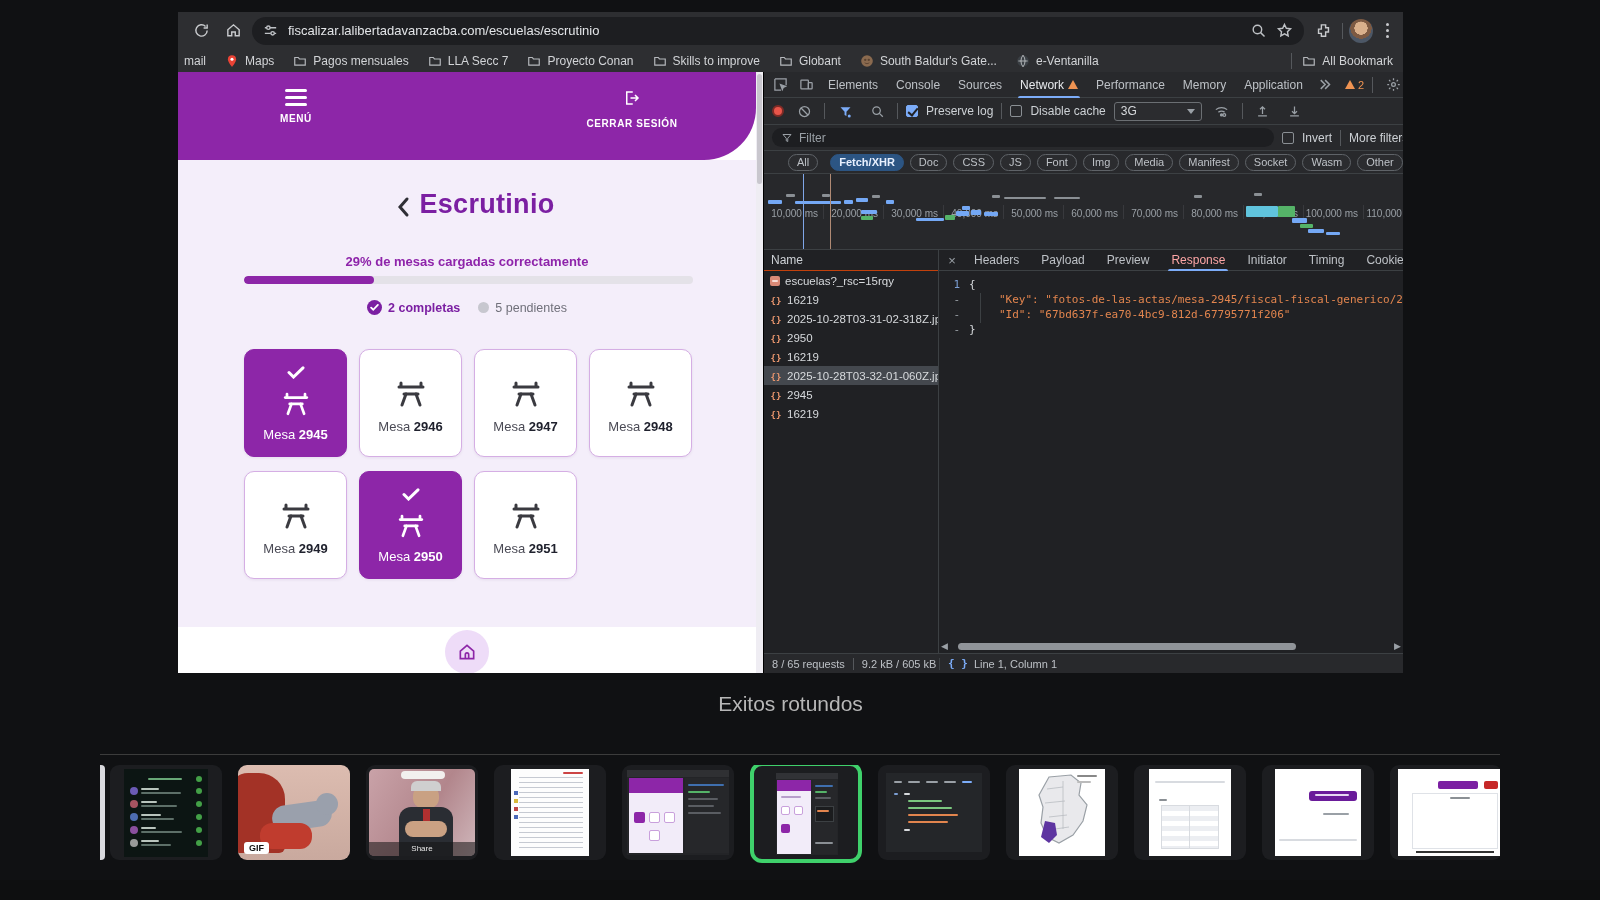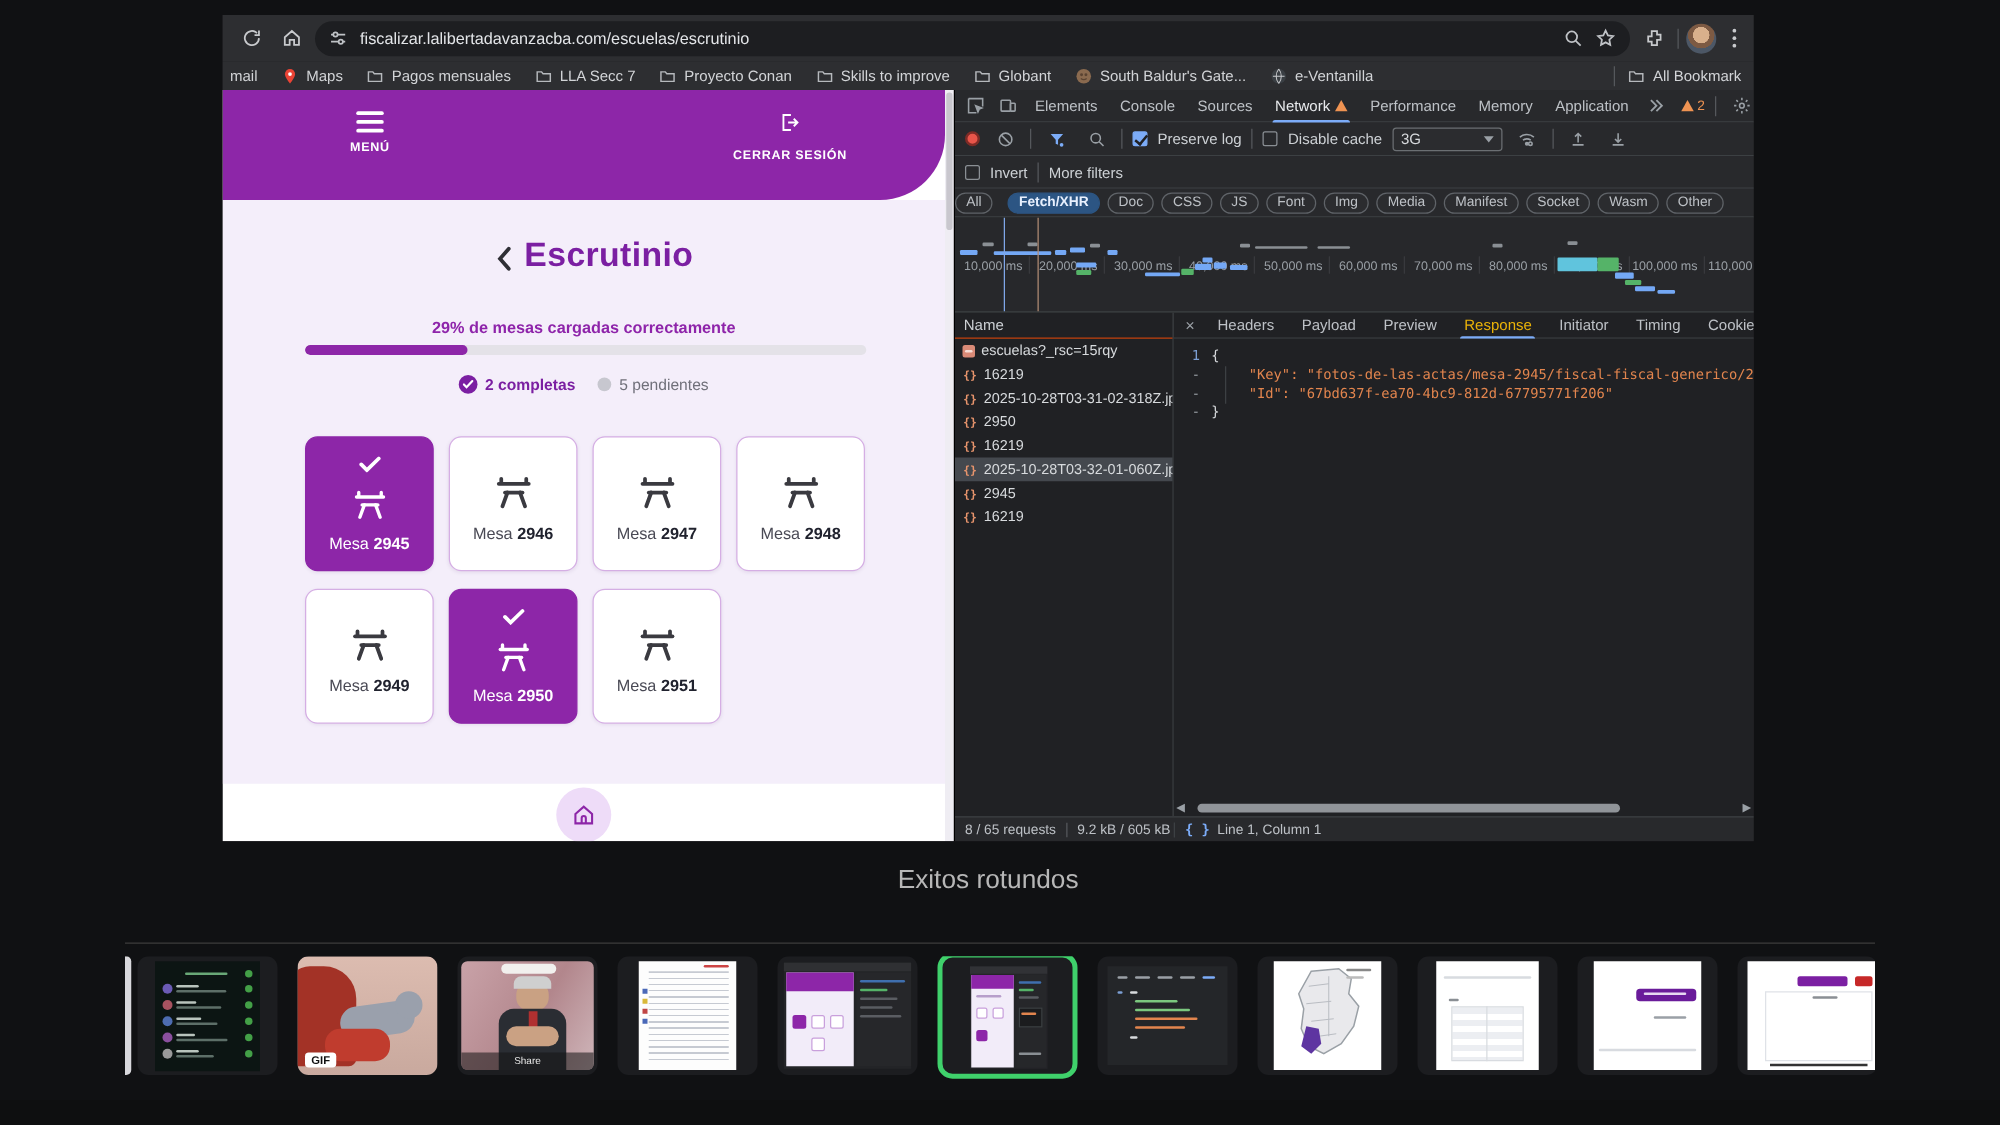--- a/index.html
+++ b/index.html
@@ -97,21 +97,21 @@
   .cb { width:12px; height:12px; border:1px solid #8a8f94; border-radius:2px; flex:none; }
   .cb.on { background:#7cacf8; border-color:#7cacf8; position:relative; }
   .cb.on::after { content:""; position:absolute; left:3px; top:0px; width:4px; height:8px; border:solid #202124; border-width:0 2px 2px 0; transform:rotate(40deg); }
   .throttle { height:19px; min-width:88px; border:1px solid #6b6f73; border-radius:3px; display:flex; align-items:center; justify-content:space-between; padding:0 6px; background:#2b2c2f; color:#d7dadd; gap:6px; }
   .caret { width:0; height:0; border-left:4px solid transparent; border-right:4px solid transparent; border-top:5px solid #9aa0a6; }
 
   .dt-filterrow { height:26px; background:#28292c; border-bottom:1px solid #3c4043; display:flex; align-items:center; gap:8px; padding:0 8px; font-size:12px; flex:none; overflow:hidden; }
   .filter-input { width:502px; height:19px; background:#1d1e21; border-radius:10px; display:flex; align-items:center; gap:6px; padding:0 9px; color:#9aa0a6; flex:none; }
   .morefilters { white-space:nowrap; color:#cdd1d5; }
 
-  .dt-chips { height:23px; background:#28292c; border-bottom:1px solid #3c4043; display:flex; align-items:center; gap:6px; padding:0 0; flex:none; overflow:hidden; }
+  .dt-chips { height:23px; background:#28292c; border-bottom:1px solid #3c4043; display:flex; align-items:center; gap:6px; padding:0 24px; flex:none; overflow:hidden; }
   .chip { height:17px; border:1px solid #5f6368; border-radius:9px; background:#2b2c2f; color:#bdc1c6; font-size:11px; display:flex; align-items:center; padding:0 8px; white-space:nowrap; cursor:pointer; }
   .chip.sel { background:#2c5583; border-color:#2c5583; color:#e8f0fe; font-weight:700; }
   .chip:first-child { margin-right:6px; }
 
   .overview { position:relative; height:76px; background:#27282b; border-bottom:1px solid #3c4043; flex:none; overflow:hidden; }
   .ruler { position:absolute; inset:0; display:flex;align-items:center; }
   .ruler .cell { width:60px; flex:none; border-right:1px solid #38393d; font-size:10px; color:#9aa0a6; text-align:right; padding:3px 5px 0 0; overflow:hidden; white-space:nowrap; }
   .vline-b { position:absolute; left:39px; top:0; width:1px; height:76px; background:#7fa6e8; }
   .vline-r { position:absolute; left:66px; top:0; width:1px; height:76px; background:#b08a74; }
   .bar { position:absolute; border-radius:1px; }
@@ -124,21 +124,21 @@
   .req-row.sel { background:#44484e; }
   .ric { flex:none; width:12px; text-align:center; }
   .ric.ic-json::before { content:"{}"; color:#e8956d; font-size:9px; font-weight:700; font-family:"DejaVu Sans Mono", monospace; }
   .ric.ic-doc { width:10px; height:10px; background:#d98a77; border-radius:2px; position:relative; }
   .ric.ic-doc::after { content:""; position:absolute; left:2px; top:4px; width:6px; height:2px; background:#f6ddd6; border-radius:1px; }
 
   .detail { flex:1; display:flex; flex-direction:column; min-width:0; }
   .detail-tabs { height:21px; border-bottom:1px solid #3c4043; display:flex; align-items:center; gap:0; font-size:12px; flex:none; padding-left:2px; }
   .x-ic { width:22px; text-align:center; color:#9aa0a6; font-size:13px; cursor:pointer; flex:none; }
   .dettab { position:relative; height:21px; display:flex; align-items:center; padding:0 11px; color:#bdc1c6; cursor:pointer; white-space:nowrap; }
-  .dettab.sel { color:#eab308; }
+  .dettab.sel { color:#fca5a5; }
   .dettab.sel::after { content:""; position:absolute; left:8px; right:8px; bottom:0; height:2px; background:#7cacf8; border-radius:2px 2px 0 0; }
 
   .code { flex:1; position:relative; font-family:"DejaVu Sans Mono", monospace; font-size:11px; padding-top:6px; overflow:hidden; background:#202124; }
   .cline { display:flex; height:15px; line-height:15px; white-space:nowrap; }
   .gut { width:30px; flex:none; text-align:right; padding-right:9px; color:#7c9fd4; }
   .gut.fold { color:#9aa0a6; }
   .ctext { color:#d7dadd; }
   .ctext.str { color:#e2854e; padding-left:30px; }
   .guide { position:absolute; left:41px; top:22px; width:1px; height:30px; background:#3c4043; }
 
@@ -575,20 +575,26 @@
           </span>
           <span class="dt-ic">
             <svg viewBox="0 0 24 24" fill="none" stroke="currentColor" stroke-width="2">
                 <path d="M12 4v11M8 11.5l4 4 4-4"></path>
                 <path d="M5 19h14"></path>
               </svg>
           </span>
         </div>
 
         <div class="dt-filterrow">
+          <span class="filter-input">
+            <svg width="12" height="12" viewBox="0 0 24 24" fill="none" stroke="currentColor" stroke-width="2">
+                <path d="M4 5h16l-6.5 7.5V19l-3-1.5v-5z"></path>
+              </svg>
+            <span>Filter</span>
+          </span>
           <span class="cb"></span>
           <span>Invert</span>
           <span class="vsep"></span>
           <span class="morefilters">More filters</span>
         </div>
 
         <div class="dt-chips">
           <span class="chip">
               <span>All</span>
             </span>

